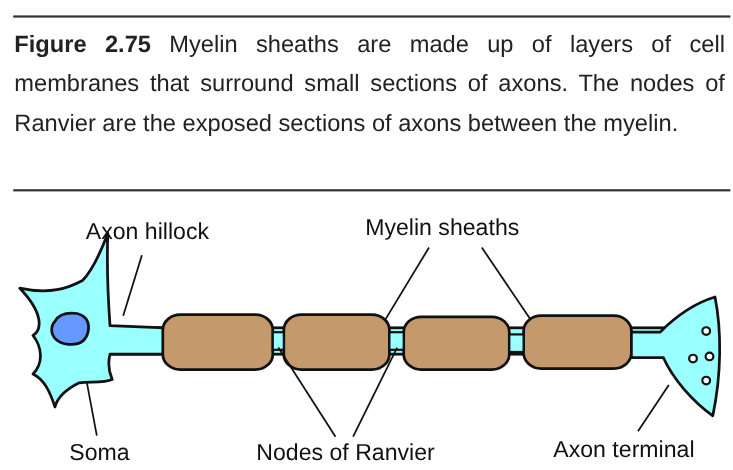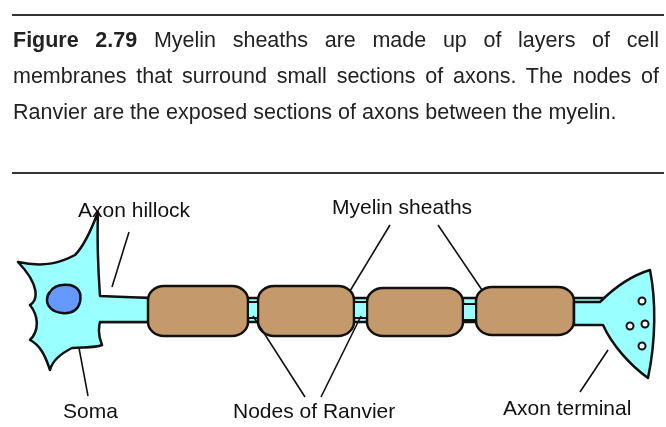--- a/index.html
+++ b/index.html
@@ -7,21 +7,21 @@
   .rule { position:absolute; left:12px; width:652px; height:2px; background:#333; }
   .caption { position:absolute; left:13px; top:22px; width:646px; font-size:21.5px; line-height:36px; text-align:justify; color:#222; }
   .caption b { font-weight:bold; }
   svg { position:absolute; left:0; top:0; }
   .lbl { font-family:"Liberation Sans", sans-serif; font-size:21px; fill:#111; }
 </style>
 </head>
 <body>
 
 <div class="rule" style="top:14px;"></div>
-<div class="caption"><b>Figure 2.79</b> <span>Myelin sheaths are made up of layers of cell membranes that surround small sections  of axons. The nodes of Ranvier are the exposed sections of axons between the myelin.</span></div>
+<div class="caption"><b>Figure 2.75</b> <span>Myelin sheaths are made up of layers of cell membranes that surround small sections  of axons. The nodes of Ranvier are the exposed sections of axons between the myelin.</span></div>
 <div class="rule" style="top:172px;"></div>
 
 <svg width="666" height="427" viewBox="0 0 666 427">
 
   <rect x="95" y="298" width="520" height="24" fill="#99ffff" stroke="#111" stroke-width="2.5"></rect>
 
   <path d="M18,262 C45,268 62,262 75,255 C85,245 92,228 98,212 C97,240 98,268 100,296 L150,298 L150,322 L100,322 C98,330 99,338 102,345 C95,348 85,347 72,348 C60,354 52,362 50,370 C45,355 40,345 30,340 C40,330 38,315 30,305 C38,300 40,285 18,262 Z" fill="#99ffff" stroke="#111" stroke-width="2.5" stroke-linejoin="round"></path>
   <path d="M50,292 C54,285 62,284 70,285 C78,287 82,292 80,302 C78,310 72,314 62,313 C52,312 47,306 47,300 C47,296 48,294 50,292 Z" fill="#6699ff" stroke="#111" stroke-width="2.5"></path>
 
   <rect x="148" y="286" width="100" height="50" rx="16" ry="14" fill="#c49a6c" stroke="#111" stroke-width="2.5"></rect>

